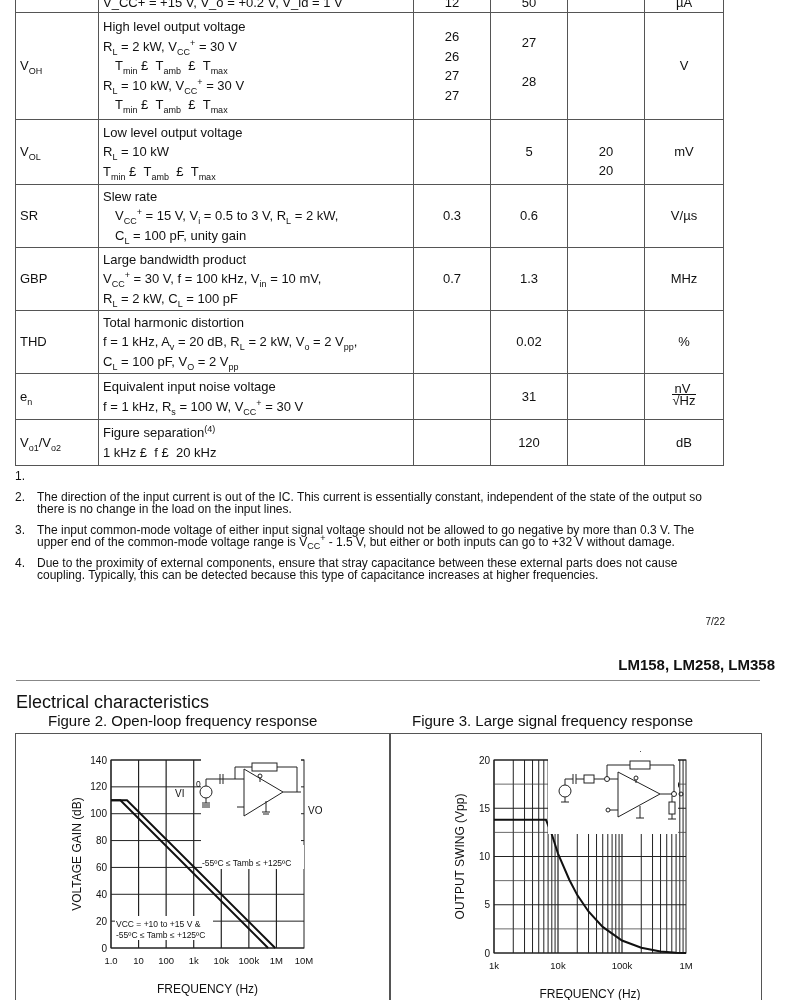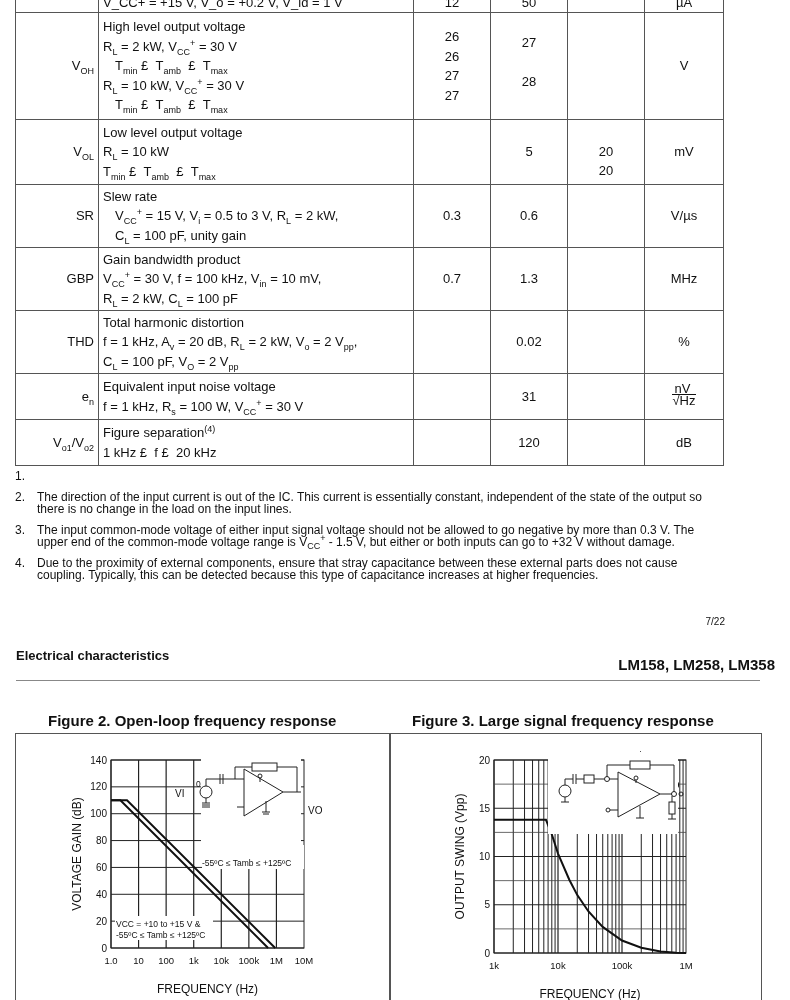--- a/index.html
+++ b/index.html
@@ -1,34 +1,34 @@
 <!DOCTYPE html>
 <html><head>
 <meta charset="utf-8">
 <style>
   html, body { margin:0; padding:0; background:#fff; }
   body { width:790px; height:1000px; position:relative; overflow:hidden; font-family:"Liberation Sans", sans-serif; color:#111; }
   .tbl { position:absolute; left:15px; top:-18px; border-collapse:collapse; font-size:13px; }
   .tbl td { border:1px solid #555; padding:0 4px; vertical-align:middle; line-height:19.5px; }
-  .tbl td.sym { width:74px; text-align:right; }
+  .tbl td.sym { width:74px; text-align:left; }
   .tbl td.par { width:306px; }
   .tbl td.num { width:68px; text-align:center; }
   .tbl td.unit { width:70px; text-align:center; }
   .ind { padding-left:12px; display:block; }
   sub, sup { font-size:9px; line-height:0; }
   .frac { display:inline-block; text-align:left; font-size:13px; line-height:11px; }
   .frac .top { border-bottom:1px solid #111; display:block; padding:0 2px; }
   .notes { position:absolute; left:15px; top:470px; width:700px; font-size:12px; line-height:12px; }
   .note { display:flex; margin-bottom:9px; }
   .note .n { width:22px; flex:none; }
   .page-num { position:absolute; right:65px; top:616px; font-size:10px; }
-  .hdr-left { position:absolute; left:16px; top:648px; font-size:13px; font-weight:bold; }
+  .hdr-left { position:absolute; left:16px; top:692px; font-size:18px; font-weight:normal; }
   .hdr-right { position:absolute; right:15px; top:656px; font-size:15px; font-weight:bold; }
   .hdr-rule { position:absolute; left:16px; right:30px; top:680px; height:1px; background:#888; }
-  .fig-title { position:absolute; top:712px; font-size:15px; font-weight:bold; }
+  .fig-title { position:absolute; top:712px; font-size:15px; font-weight:normal; }
   .fig-box { position:absolute; top:733px; height:280px; border:1px solid #555; }
   svg text { font-family:"Liberation Sans", sans-serif; }
 </style>
 </head>
 <body>
 
 <table class="tbl">
   <tbody>
       <tr style="height:30px">
     <td class="sym"></td>
@@ -87,21 +87,21 @@
     </td>
     <td class="num">0.3</td>
     <td class="num">0.6</td>
     <td class="num"></td>
     <td class="unit">V/µs</td>
   </tr>
 
   <tr style="height:63px">
     <td class="sym">GBP</td>
     <td class="par">
-      <span>Gain bandwidth product</span><br>
+      <span>Large bandwidth product</span><br>
       V<sub>CC</sub><sup>+</sup> = 30 V, f = 100 kHz, V<sub>in</sub> = 10 mV,<br>
       R<sub>L</sub> = 2 kW, C<sub>L</sub> = 100 pF
     </td>
     <td class="num">0.7</td>
     <td class="num">1.3</td>
     <td class="num"></td>
     <td class="unit">MHz</td>
   </tr>
 
   <tr style="height:63px">

